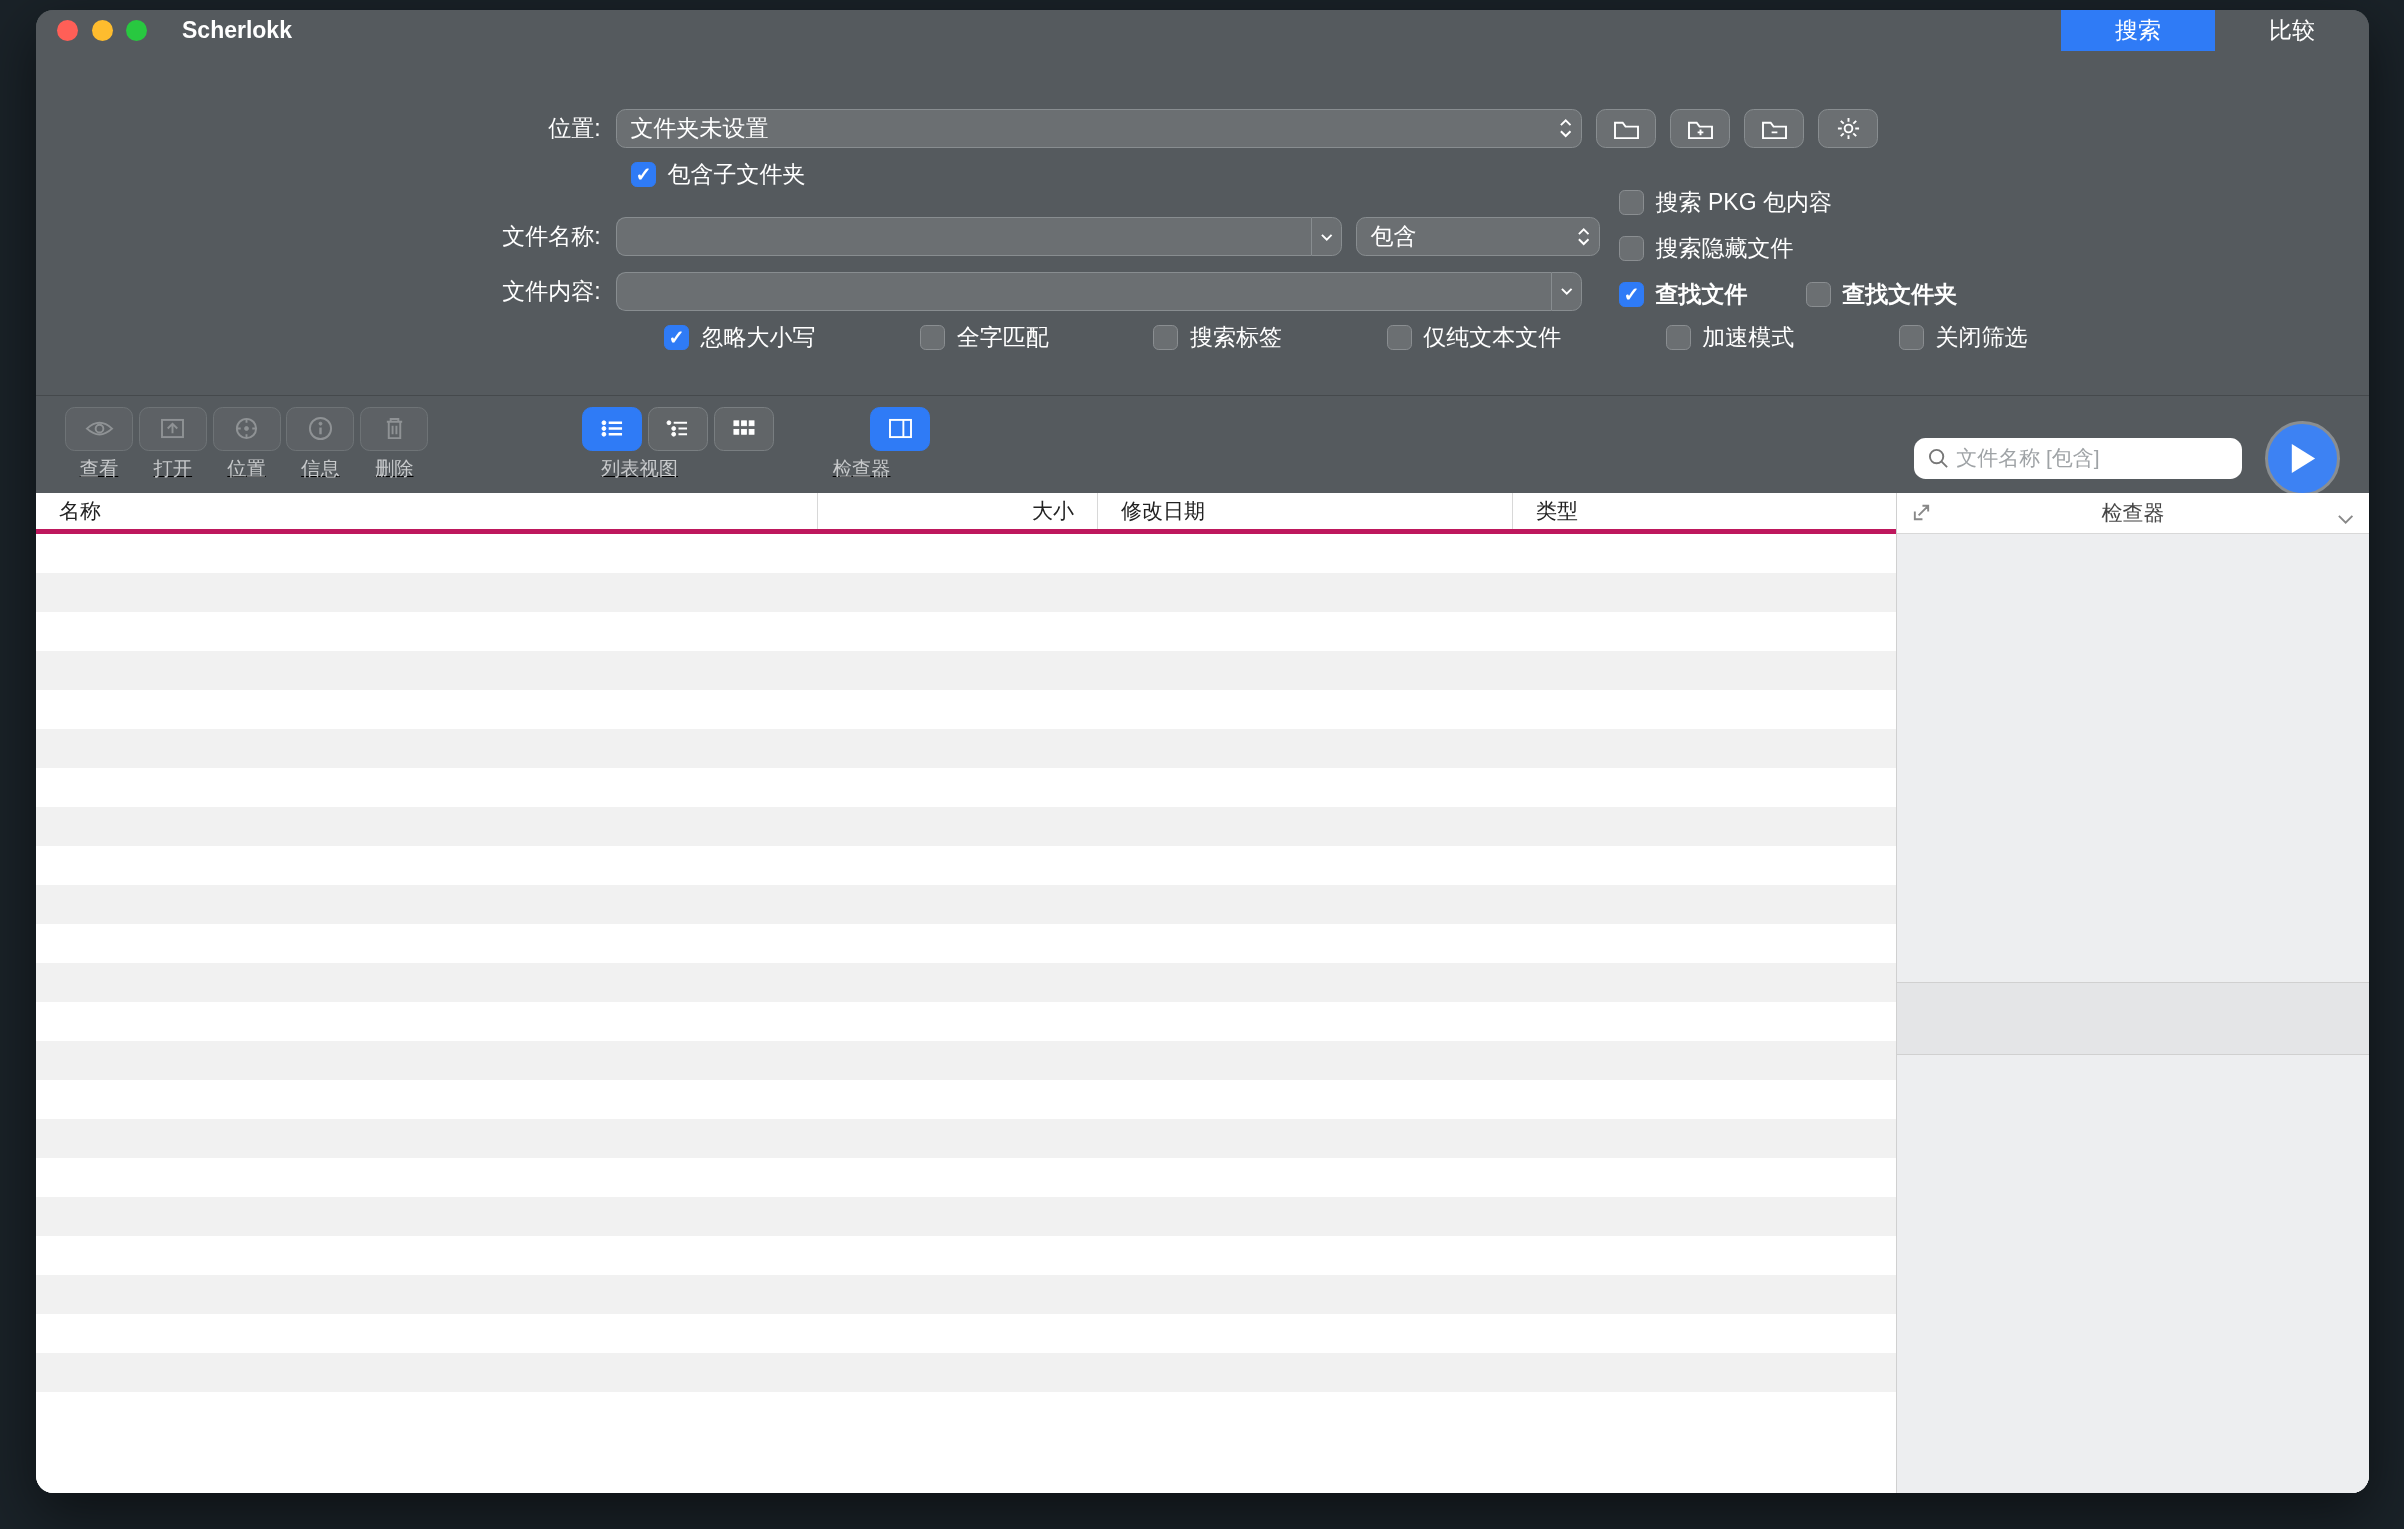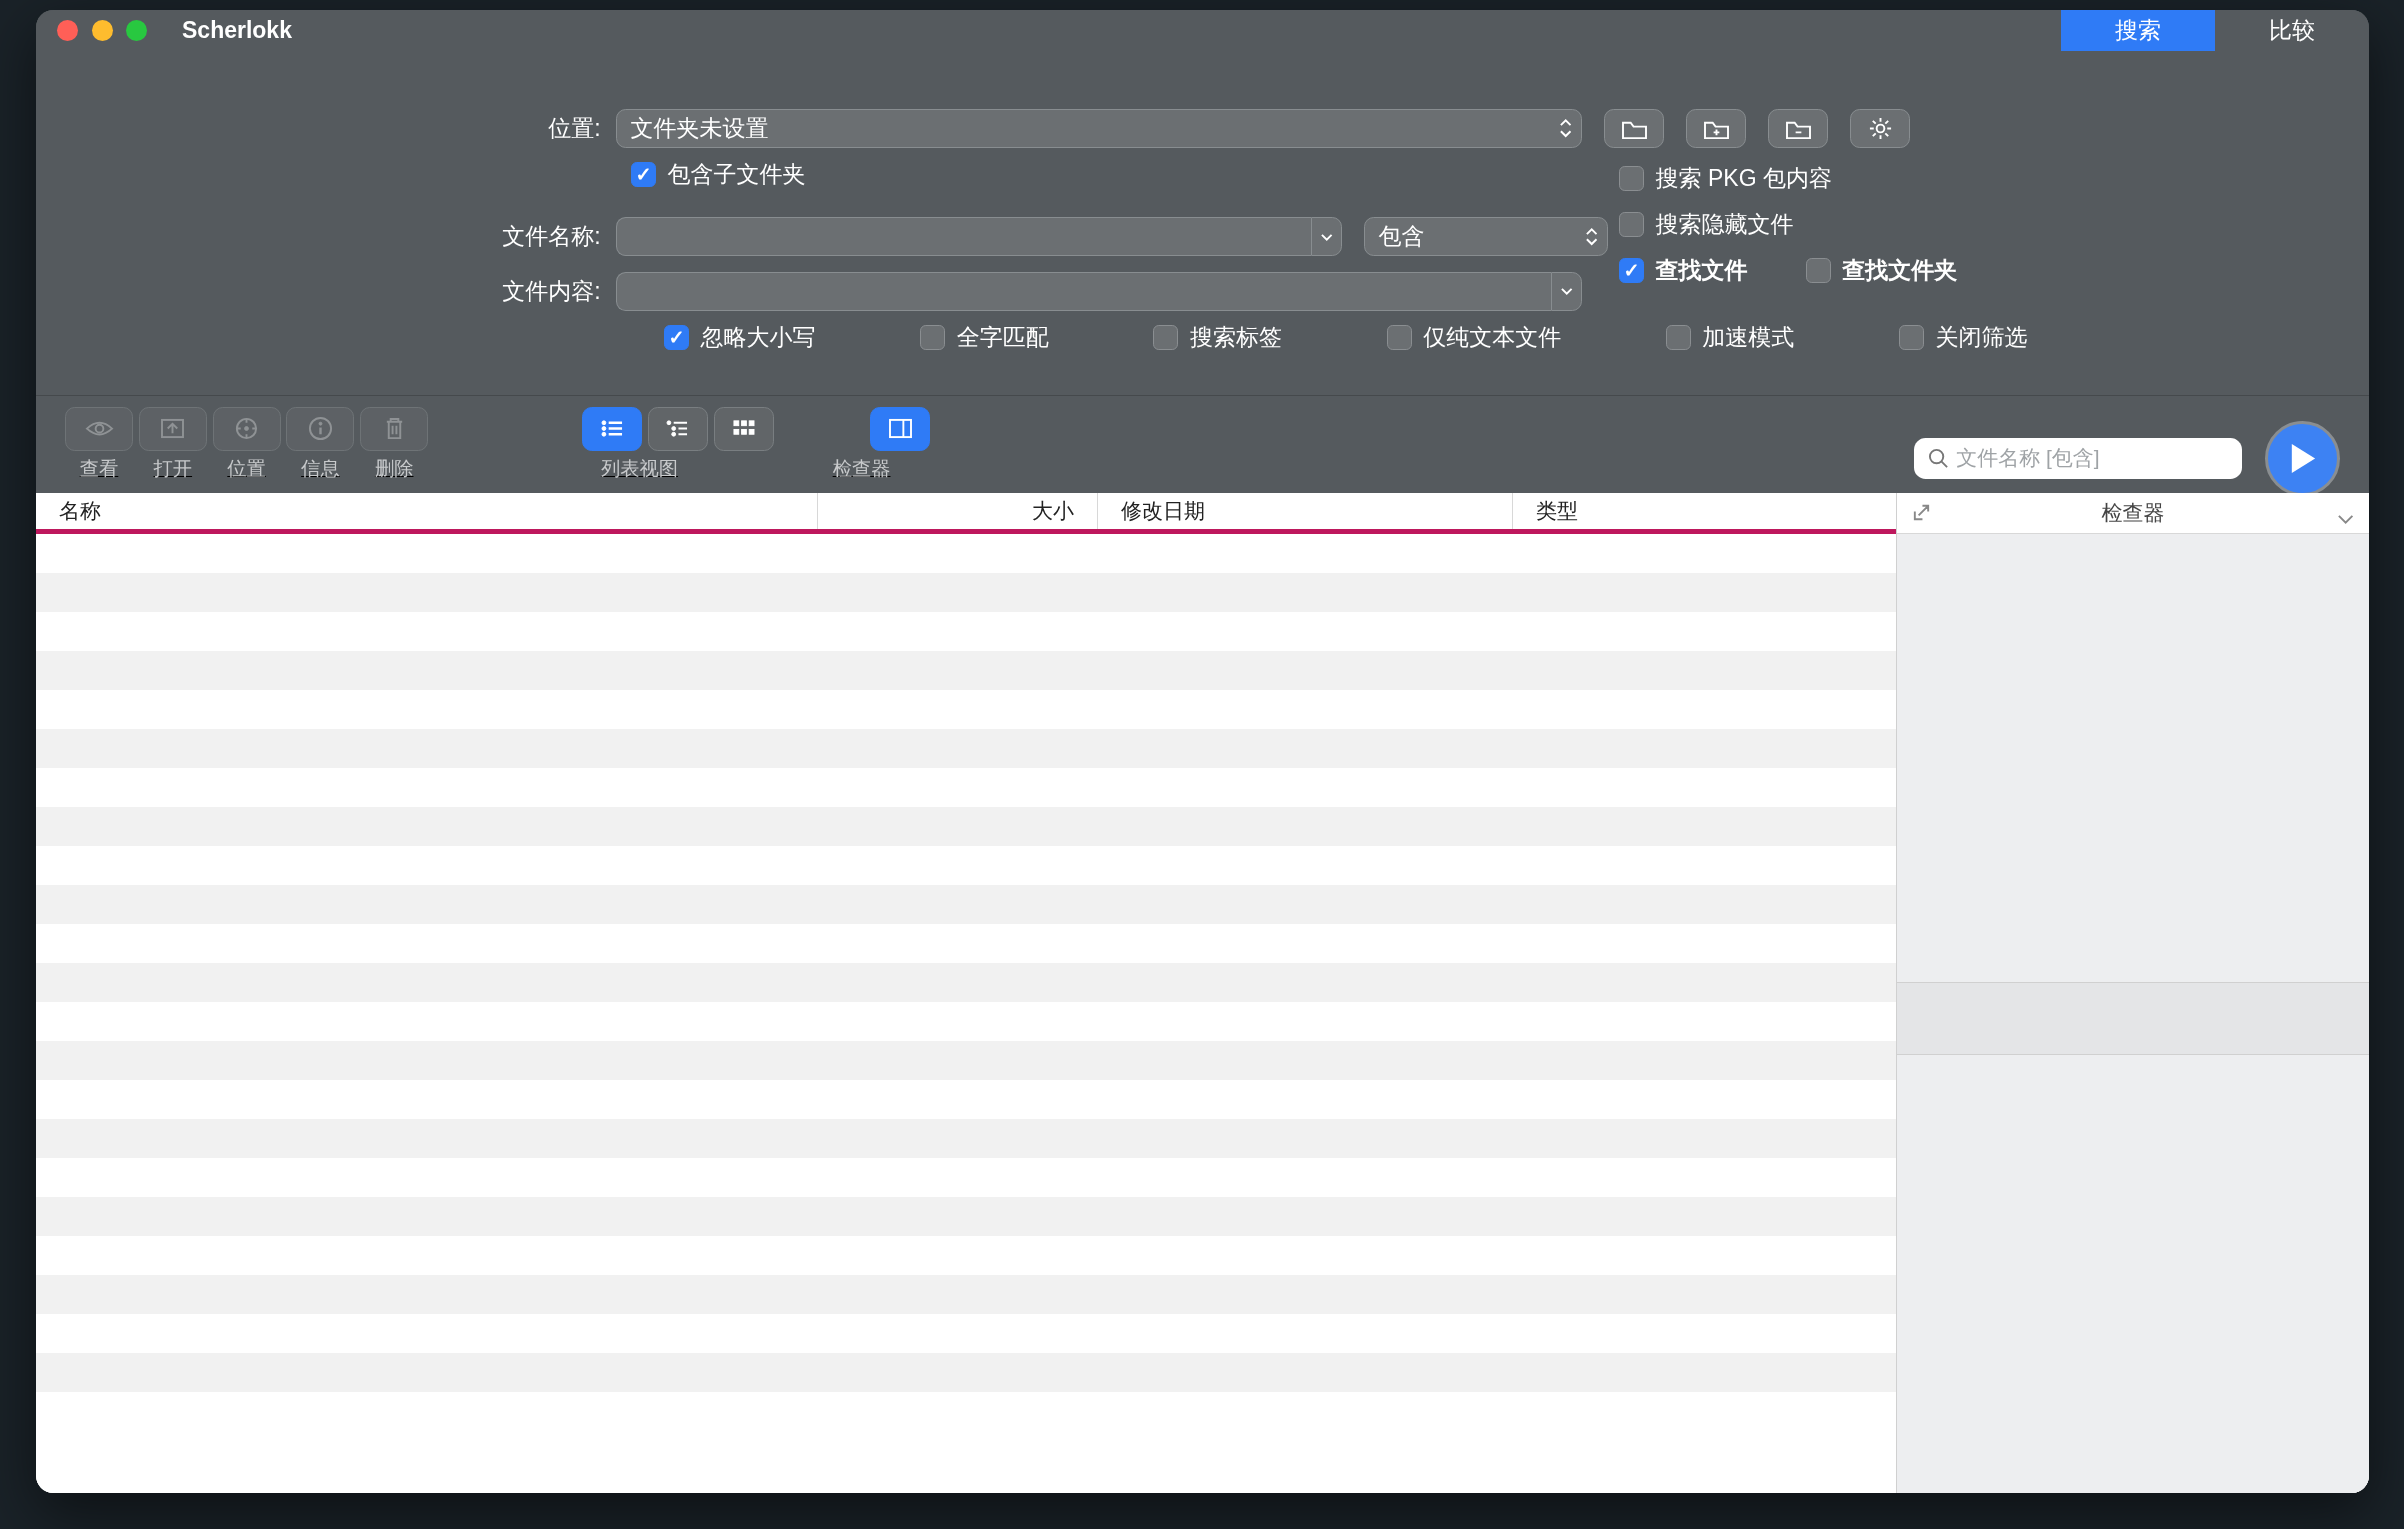--- a/index.html
+++ b/index.html
@@ -33,21 +33,21 @@
 .mode-tab {
   width: 154px; height: 41px; display: flex; align-items: center; justify-content: center;
   color: #fff; font-size: 23px; font-weight: 500; cursor: pointer;
 }
 .mode-tab.active { background: #2f7bf6; }
 
 
 .form-area { padding: 75px 39px 37px 39px; color: #fff; font-size: 23px; }
 .form-row { display: flex; align-items: center; margin-bottom: 11.6px; }
 .form-label { width: 541px; text-align: right; padding-right: 15.4px; font-size: 23px; color: #fff;}
-.form-controls { flex: 1; display: flex; align-items: center; gap: 22px; }
+.form-controls { flex: 1; display: flex; align-items: center; gap: 14px; }
 
 .dropdown {
   background: #6b6f72;
   border: 1px solid #888d90;
   border-radius: 9.7px;
   height: 39px;
   display: flex;
   align-items: center;
   padding: 0 13.5px;
   color: #fff;
@@ -285,21 +285,21 @@
       <div class="check-pair">
         <div class="checkbox"></div>
         <span class="check-label">加速模式</span>
       </div>
       <div class="check-pair">
         <div class="checkbox"></div>
         <span class="check-label">关闭筛选</span>
       </div>
     </div>
 
-    <div class="right-checks" style="top:112px;">
+    <div class="right-checks" style="top:136px;">
       <div class="check-pair">
         <div class="checkbox"></div>
         <span class="check-label">搜索 PKG 包内容</span>
       </div>
       <div class="check-pair">
         <div class="checkbox"></div>
         <span class="check-label">搜索隐藏文件</span>
       </div>
       <div class="right-checks-row2">
         <div class="check-pair">

